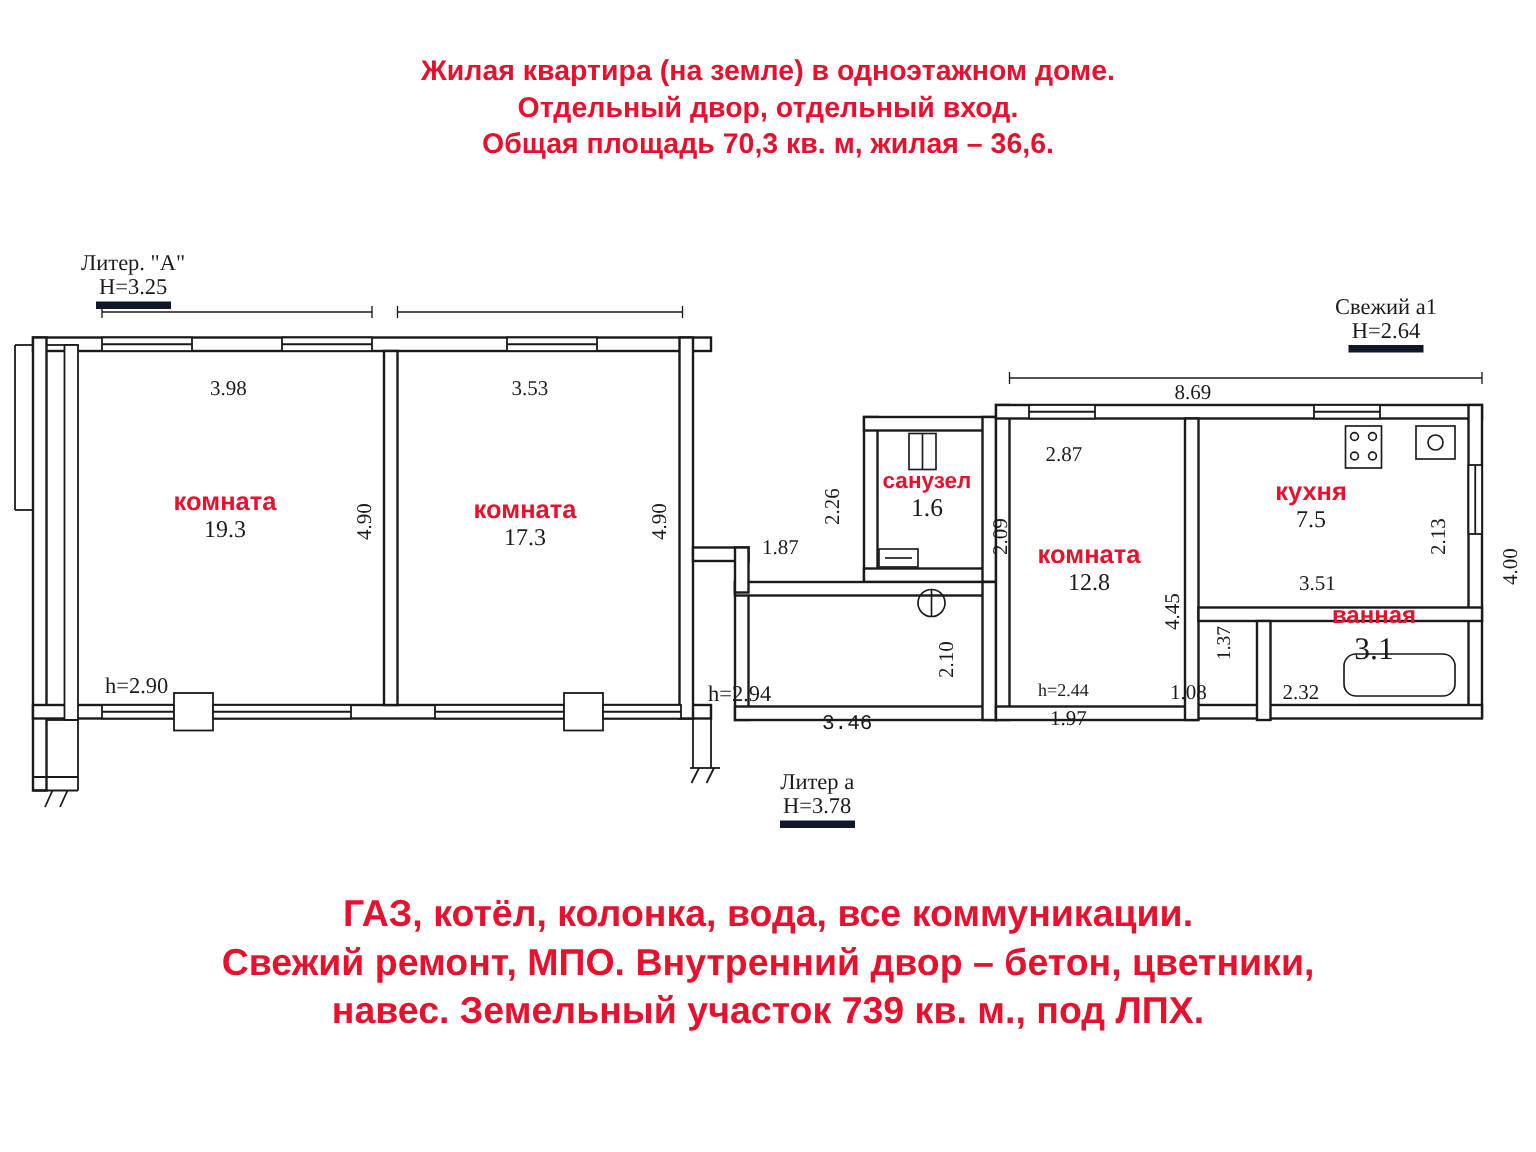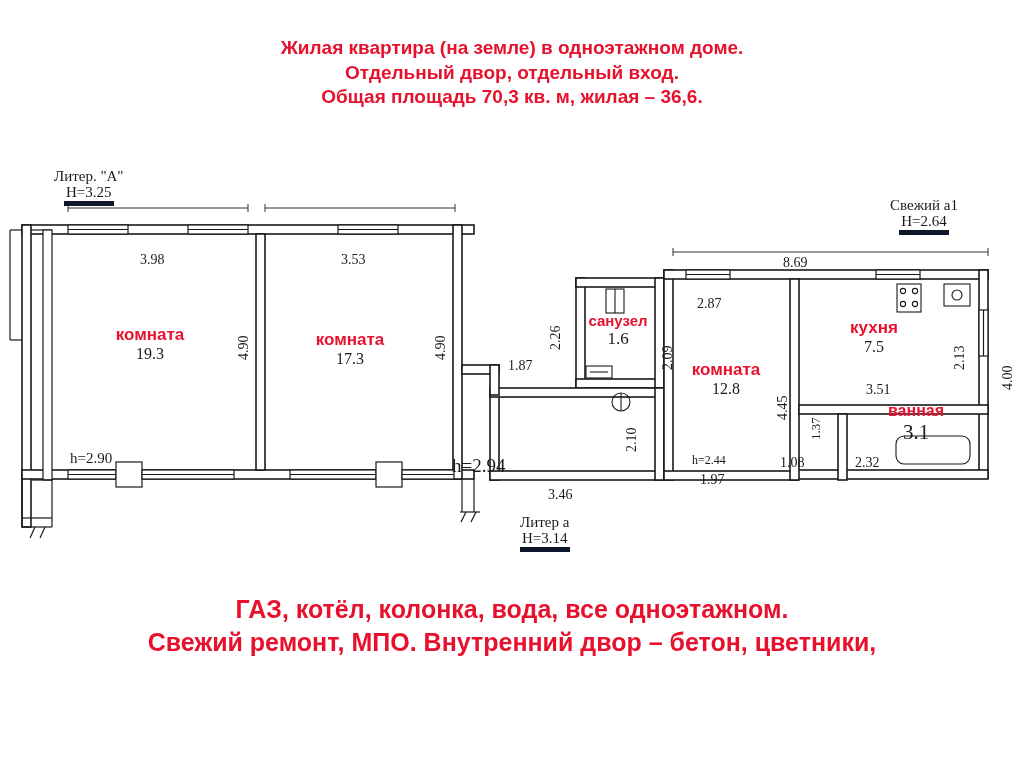--- a/index.html
+++ b/index.html
@@ -249,21 +249,21 @@
     <div class="liter" style="left:54px; top:-1px; position:absolute;">
       <div>Литер. "А"</div>
       <div class="u">H=3.25</div>
     </div>
     <div class="liter" style="left:890px; top:28px; position:absolute;">
       <div>Свежий а1</div>
       <div class="u">H=2.64</div>
     </div>
     <div class="liter" style="left:520px; top:345px; position:absolute;">
       <div>Литер а</div>
-      <div class="u">H=3.14</div>
+      <div class="u">H=3.78</div>
     </div>
 
     <div class="room" style="left:70px; top:155px; width:160px;">
       <div class="room-name">комната</div>
       <div class="room-area">19.3</div>
     </div>
     <div class="room" style="left:275px; top:160px; width:150px;">
       <div class="room-name">комната</div>
       <div class="room-area">17.3</div>
     </div>
@@ -284,40 +284,41 @@
       <div class="room-area" style="font-size:21px;">3.1</div>
     </div>
 
     <div class="lbl dim" style="left:140px; top:82px;">3.98</div>
     <div class="lbl dim" style="left:341px; top:82px;">3.53</div>
 
     <div class="lbl dim rot" style="left:236px; top:190px;">4.90</div>
     <div class="lbl dim rot" style="left:433px; top:190px;">4.90</div>
 
     <div class="lbl dim" style="left:70px; top:280px; font-size:15px;">h=2.90</div>
-    <div class="lbl dim" style="left:452px; top:285px; font-size:19px;">h=2.94</div>
+    <div class="lbl dim" style="left:472px; top:285px; font-size:15px;">h=2.94</div>
 
     <div class="lbl dim rot" style="left:548px; top:180px;">2.26</div>
     <div class="lbl dim" style="left:508px; top:188px;">1.87</div>
     <div class="lbl dim rot" style="left:624px; top:282px;">2.10</div>
-    <div class="lbl dim" style="left:548px; top:317px;">3.46</div>
+    <div class="lbl dim" style="left:548px; top:305px;font-family:Liberation Mono, monospace;">3.46</div>
 
     <div class="lbl dim" style="left:697px; top:126px;">2.87</div>
     <div class="lbl dim rot" style="left:660px; top:200px;">2.09</div>
     <div class="lbl dim rot" style="left:775px; top:250px;">4.45</div>
     <div class="lbl dim" style="left:692px; top:283px; font-size:12px;">h=2.44</div>
     <div class="lbl dim" style="left:700px; top:302px;">1.97</div>
 
     <div class="lbl dim" style="left:783px; top:85px;">8.69</div>
     <div class="lbl dim" style="left:866px; top:212px;">3.51</div>
     <div class="lbl dim rot" style="left:952px; top:200px;">2.13</div>
     <div class="lbl dim rot" style="left:1000px; top:220px;">4.00</div>
     <div class="lbl dim rot small" style="left:808px; top:270px;">1.37</div>
     <div class="lbl dim" style="left:780px; top:285px;">1.08</div>
     <div class="lbl dim" style="left:855px; top:285px;">2.32</div>
   </div>
 
   <div id="footer-block" class="headline">
-    <span class="ln">ГАЗ, котёл, колонка, вода, все одноэтажном.</span>
+    <span class="ln">ГАЗ, котёл, колонка, вода, все коммуникации.</span>
     <span class="ln">Свежий ремонт, МПО. Внутренний двор – бетон, цветники,</span>
+    <span class="ln">навес. Земельный участок 739 кв. м., под ЛПХ.</span>
   </div>
 
 </div>
 
 </body></html>

